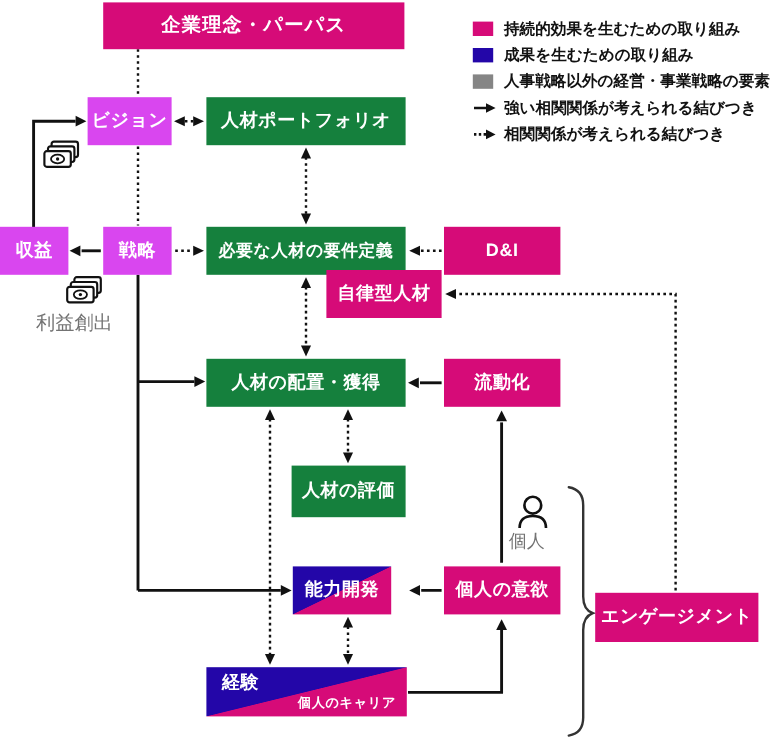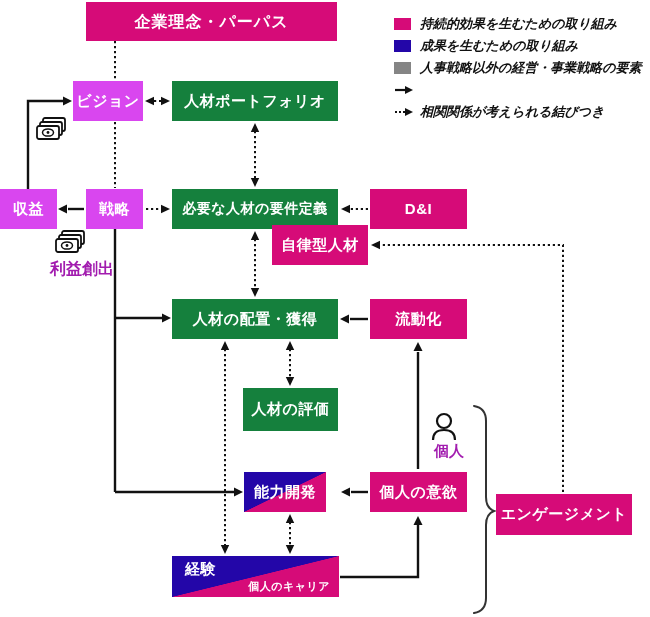--- a/index.html
+++ b/index.html
@@ -13,24 +13,24 @@
     color:#ffffff;font-weight:bold;font-size:15px;letter-spacing:0.5px;
     box-sizing:border-box;text-align:center;line-height:1.1;
   }
   .magenta{background:#d60b78;}
   .blue{background:#15803d;}
   .gray{background:#d946ef;}
   .split-dev{background:linear-gradient(to bottom right,#2306a8 49.6%,#d60b78 50.4%);}
   .split-exp{background:linear-gradient(to bottom right,#2306a8 49.6%,#d60b78 50.4%);}
   .title{font-size:16px;letter-spacing:1px;}
   .freelabel{
-    position:absolute;color:#a21caf;font-weight:bold;text-align:right;
+    position:absolute;color:#737373;font-weight:normal;text-align:left;
   }
   .legend{position:absolute;left:394px;top:13px;}
-  .lg-row{display:flex;align-items:center;height:22px;font-style:italic;}
+  .lg-row{display:flex;align-items:center;height:22px;}
   .sw{width:17px;height:12px;display:inline-block;margin-right:9px;flex:0 0 auto;}
   .sw-magenta{background:#d60b78;}
   .sw-blue{background:#2306a8;}
   .sw-gray{background:#858585;}
   .lg-arrow{margin-right:6px;flex:0 0 auto;}
   .lg-label{font-size:13px;color:#111;font-weight:bold;white-space:nowrap;letter-spacing:0px;}
   .exp-label{position:absolute;left:13px;top:5px;font-size:15px;}
   .career-label{position:absolute;right:9px;bottom:5px;font-size:11px;}
 </style>
 </head>
@@ -164,20 +164,21 @@
     </div>
     <div class="lg-row">
       <span class="sw sw-gray"></span>
       <span class="lg-label">人事戦略以外の経営・事業戦略の要素</span>
     </div>
     <div class="lg-row">
       <svg class="lg-arrow" width="20" height="12" viewBox="0 0 20 12">
         <line x1="1" y1="6" x2="12" y2="6" stroke="#111" stroke-width="2.2"></line>
         <polygon points="19,6 11,2 11,10" fill="#111"></polygon>
       </svg>
+      <span class="lg-label">強い相関関係が考えられる結びつき</span>
     </div>
     <div class="lg-row">
       <svg class="lg-arrow" width="20" height="12" viewBox="0 0 20 12">
         <line x1="1" y1="6" x2="12" y2="6" stroke="#111" stroke-width="2.2" stroke-dasharray="2 2"></line>
         <polygon points="19,6 11,2 11,10" fill="#111"></polygon>
       </svg>
       <span class="lg-label">相関関係が考えられる結びつき</span>
     </div>
   </div>
 

